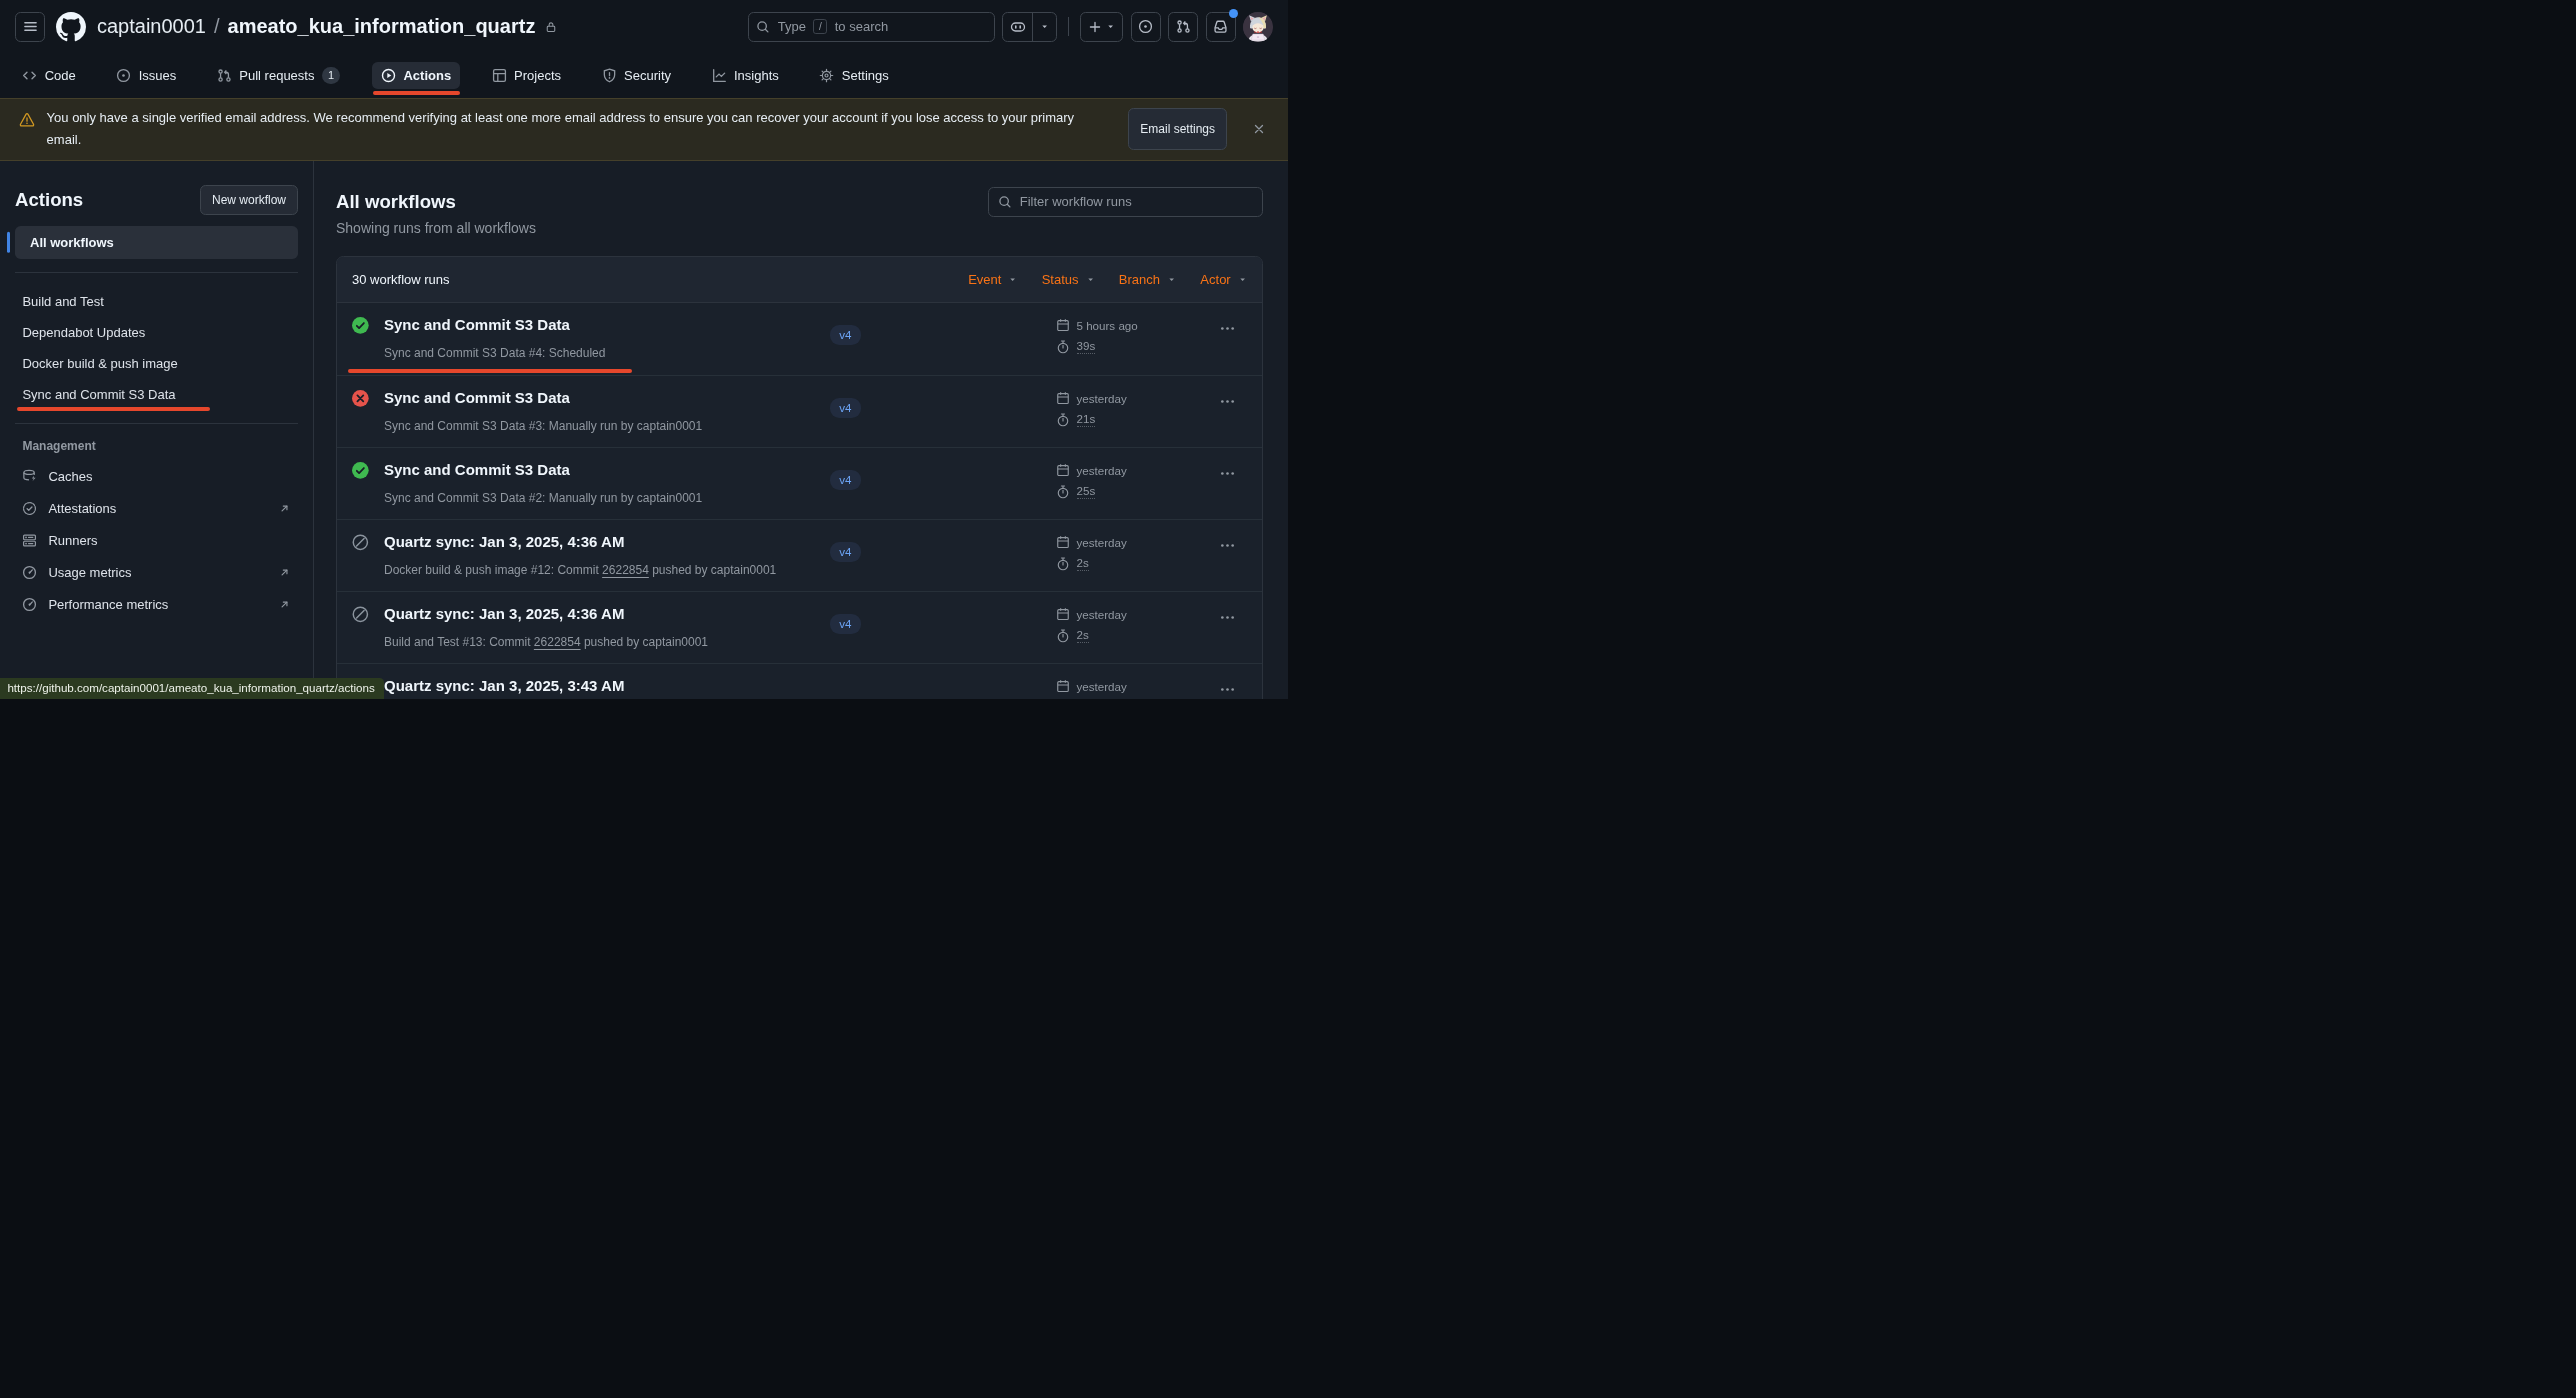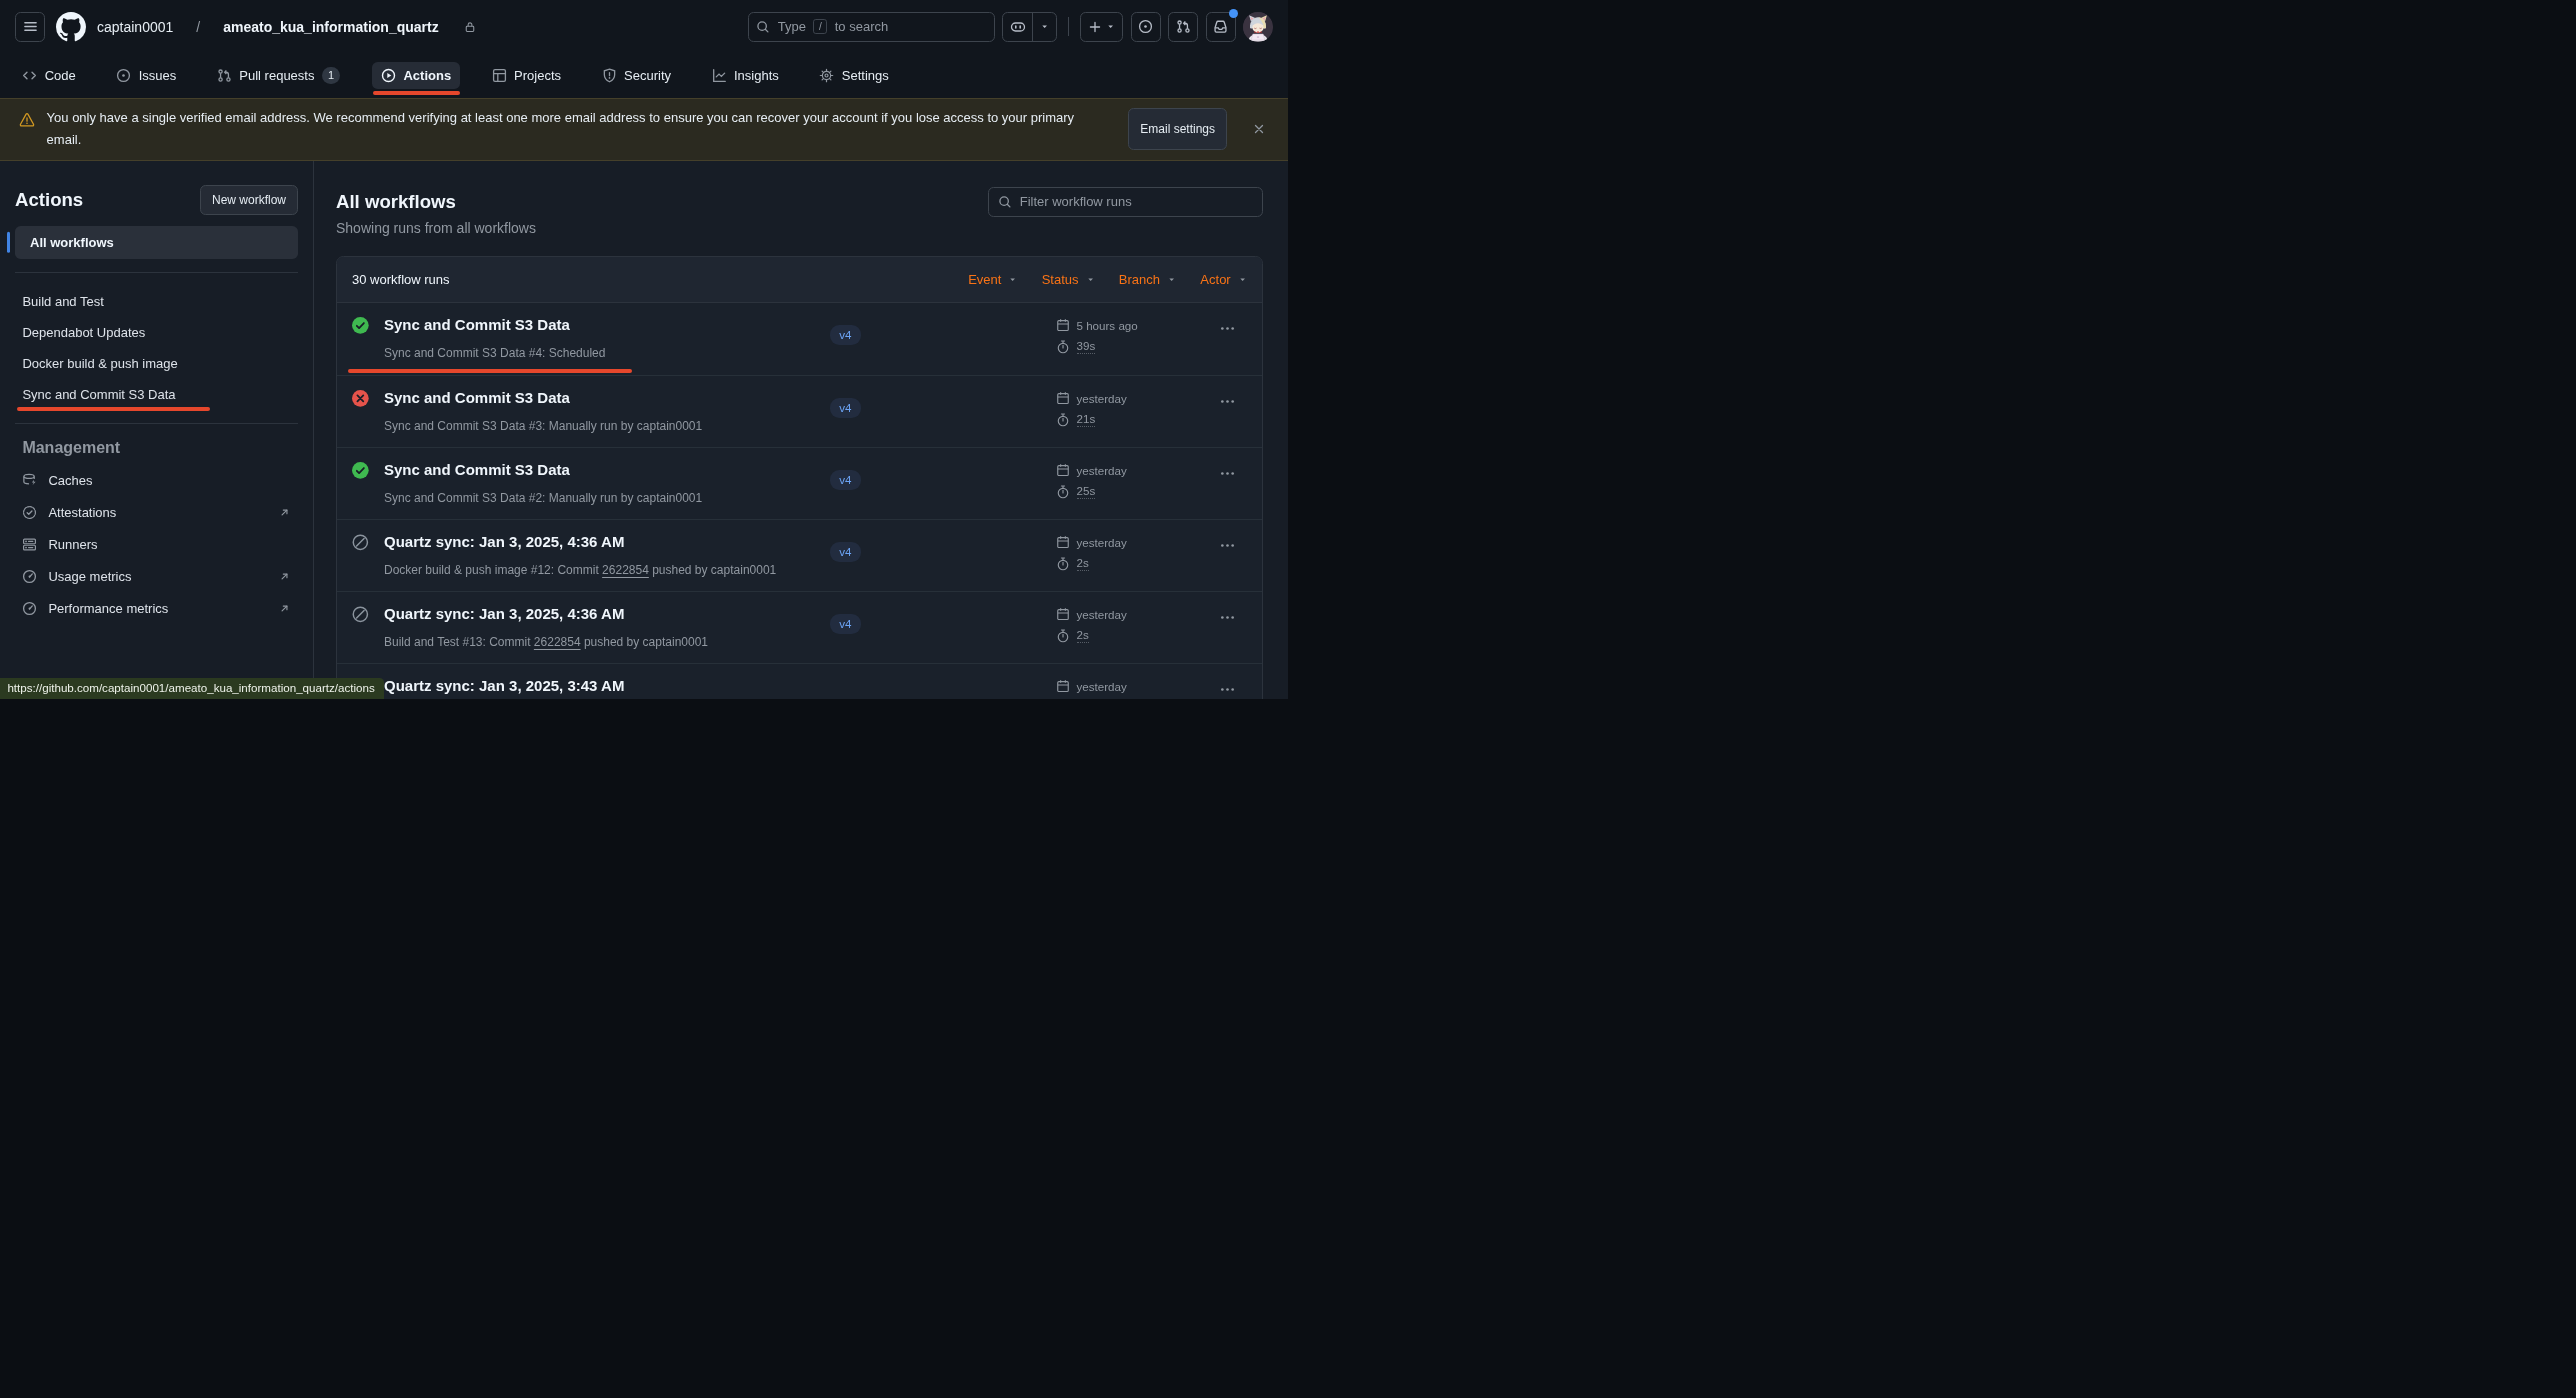--- a/index.html
+++ b/index.html
@@ -28,21 +28,21 @@
   html,body{background:#0b0e13;}
   body{font-family:"Liberation Sans","DejaVu Sans",sans-serif;}
   .screen{position:relative;width:1288px;height:699px;background:var(--page-bg);overflow:hidden;color:var(--txt);}
   .ic{display:inline-flex;flex:none;}
   .ic svg{width:100%;height:100%;display:block;}
 
   
   .topnav{height:53px;background:var(--nav-bg);display:flex;align-items:center;padding:0 15px;gap:11px;}
   .icon-btn{display:flex;align-items:center;justify-content:center;width:30px;height:30px;border:0.9px solid var(--border-btn);border-radius:5.6px;background:transparent;color:#b7bdc8;cursor:pointer;position:relative;flex:none;}
   .gh-mark{width:30px;height:30px;color:#f0f6fc;}
-  .crumb{display:flex;align-items:center;gap:23px;font-size:14px;white-space:nowrap;}
+  .crumb{display:flex;align-items:center;gap:8px;font-size:20px;white-space:nowrap;}
   .crumb .owner{color:var(--txt);text-decoration:none;}
   .crumb .sep{color:var(--muted);}
   .crumb .repo{color:var(--txt-bright);font-weight:700;text-decoration:none;}
   .crumb .lock{width:12px;height:12px;color:var(--muted);margin-left:1.9px;}
   .nav-right{margin-left:auto;display:flex;align-items:center;gap:7.4px;}
   .searchbox{display:flex;align-items:center;gap:7.4px;width:247px;height:30px;border:0.9px solid var(--border-btn);border-radius:5.6px;padding:0 7.4px;color:var(--muted);font-size:13px;cursor:text;}
   .searchbox .ic{width:14px;height:14px;}
   .searchbox kbd{border:0.9px solid var(--border-btn);border-radius:2.8px;font-family:inherit;font-size:10.2px;padding:0.9px 4.6px;color:var(--muted);line-height:12px;}
   .split-btn{display:flex;align-items:center;height:30px;border:0.9px solid var(--border-btn);border-radius:5.6px;color:#b7bdc8;}
   .split-btn .seg{display:flex;align-items:center;justify-content:center;height:100%;padding:0 6.5px;cursor:pointer;}
@@ -72,21 +72,21 @@
   .layout{display:flex;align-items:stretch;height:calc(699px - 53px - 45px - 62px);}
   .sidebar{width:314px;flex:none;border-right:0.9px solid var(--border);padding:24px 15px 0;}
   .sb-head{display:flex;align-items:center;justify-content:space-between;}
   .sb-head h2{font-size:18.6px;font-weight:600;color:var(--txt-bright);}
   .sb-btn{height:30px;padding:0 11px;border:0.9px solid var(--border-btn);border-radius:5.6px;background:var(--btn-bg);color:var(--txt);font-size:12px;font-weight:500;cursor:pointer;font-family:inherit;}
   .all-wf{position:relative;margin-top:11px;height:33px;display:flex;align-items:center;padding:0 15px;background:#2a303a;border-radius:5.6px;font-size:13px;font-weight:600;color:var(--txt-bright);cursor:pointer;}
   .all-wf::before{content:"";position:absolute;left:-8.4px;top:50%;transform:translateY(-50%);width:3.7px;height:20.4px;border-radius:1.9px;background:var(--blue-bar);}
   .sb-divider{border:none;border-top:0.9px solid var(--border);margin:13px 0;}
   .wf-item{position:relative;height:31px;display:flex;align-items:center;padding:0 7.4px;font-size:13px;color:#dee3ea;border-radius:5.6px;cursor:pointer;}
   .wf-item.annotated::after{content:"";position:absolute;left:1.9px;bottom:-0.9px;width:193px;height:3.7px;border-radius:1.9px;background:var(--annot);}
-  .sb-label{font-size:16px;font-weight:600;color:var(--muted);padding:1.9px 7.4px 7.4px;}
+  .sb-label{font-size:12px;font-weight:600;color:var(--muted);padding:1.9px 7.4px 7.4px;}
   .mg-item{height:32px;display:flex;align-items:center;gap:11px;padding:0 7.4px;font-size:13px;color:#dee3ea;border-radius:5.6px;cursor:pointer;}
   .mg-item .ic{width:15px;height:15px;color:var(--muted);}
   .mg-item .ext{margin-left:auto;width:13px;height:13px;color:var(--muted);}
 
   
   .main{flex:1;min-width:0;padding:26px 25px 0 22px;}
   .main-head{display:flex;align-items:center;justify-content:space-between;}
   .main-head h2{font-size:18.6px;font-weight:600;color:var(--txt-bright);}
   .filter-input{display:flex;align-items:center;gap:7.4px;width:275px;height:30px;border:0.9px solid var(--border-btn);border-radius:5.6px;padding:0 9.3px;background:var(--page-bg);}
   .filter-input .ic{width:14px;height:14px;color:var(--muted);}

